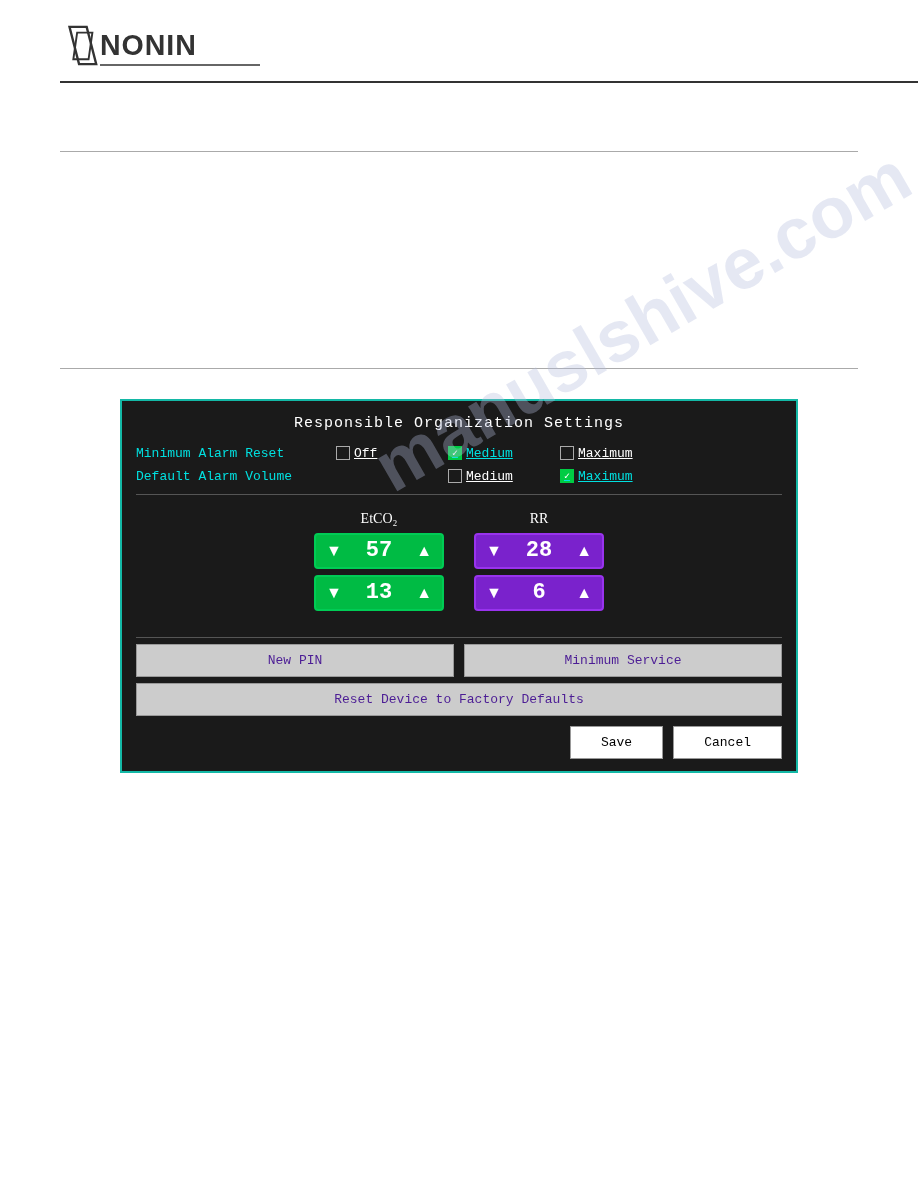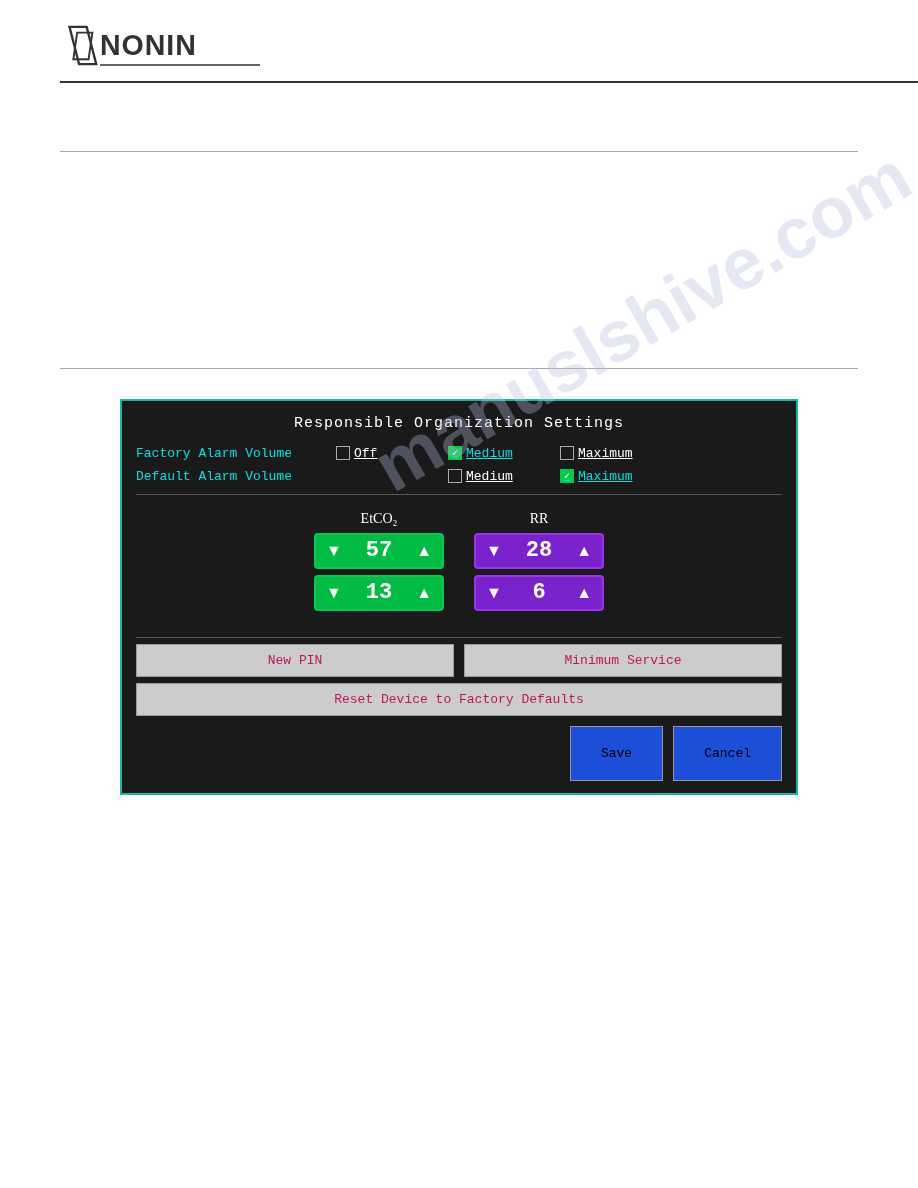--- a/index.html
+++ b/index.html
@@ -222,21 +222,21 @@
     .dialog-buttons-row {
       display: flex;
       gap: 0;
       padding: 0 14px 6px 14px;
       gap: 10px;
     }
 
     .dialog-btn {
       background: #cccccc;
       border: 1px solid #999;
-      color: #be185d;
+      color: #4c1d95;
       font-family: 'Courier New', monospace;
       font-size: 13px;
       padding: 8px 0;
       cursor: pointer;
       text-align: center;
     }
 
     .dialog-btn.half {
       flex: 1;
     }
@@ -246,26 +246,26 @@
     }
 
     .dialog-save-row {
       display: flex;
       justify-content: flex-end;
       gap: 10px;
       padding: 4px 14px 12px 14px;
     }
 
     .dialog-save-btn {
-      background: #1d4ed8;
+      background: #ffffff;
       border: 1px solid #999;
       color: #000000;
       font-family: 'Courier New', monospace;
       font-size: 13px;
-      padding: 19px 30px;
+      padding: 8px 30px;
       cursor: pointer;
       min-width: 80px;
       text-align: center;
     }
   </style>
 </head>
 <body>
 
 <div class="header">
   <div class="logo-container">
@@ -291,21 +291,21 @@
   <div class="divider-line"></div>
   <div style="height: 180px;"></div>
   <div class="divider-line"></div>
 
   <div class="dialog-wrapper">
     <div class="dialog">
 
       <div class="dialog-title">Responsible Organization Settings</div>
 
       <div class="dialog-row">
-        <div class="dialog-row-label">Factory Alarm Volume</div>
+        <div class="dialog-row-label">Minimum Alarm Reset</div>
         <div class="checkbox-group">
           <label class="checkbox-item">
             <div class="checkbox-box"></div>
             <span>Off</span>
           </label>
           <label class="checkbox-item cyan">
             <div class="checkbox-box checked"></div>
             <span>Medium</span>
           </label>
           <label class="checkbox-item">

